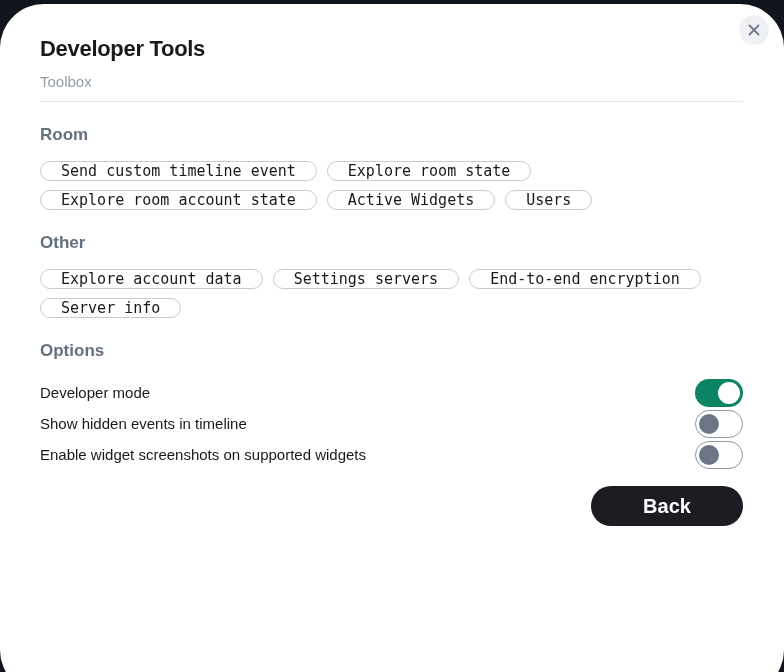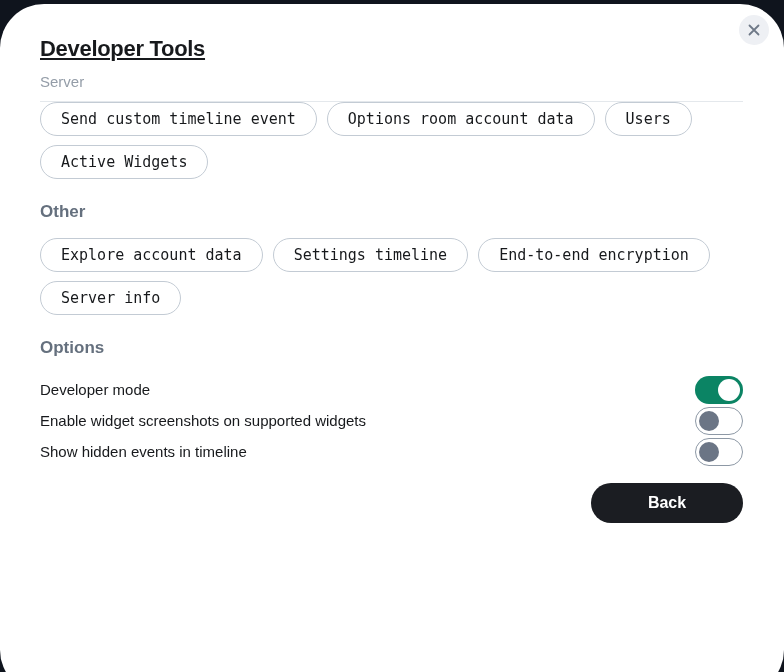--- a/index.html
+++ b/index.html
@@ -39,21 +39,20 @@
     border:none;
     display:flex; align-items:center; justify-content:center;
     cursor:pointer;
   }
   .title{
     font-size:22px;
     font-weight:700;
     letter-spacing:-0.3px;
     color:var(--text-primary);
     line-height:26px;
-    text-decoration:underline;
   }
   .subtitle{
     margin-top:11px;
     font-size:15px;
     line-height:18px;
     color:var(--text-tertiary);
     padding-bottom:10px;
     border-bottom:1px solid var(--divider);
   }
   .section-heading{
@@ -63,21 +62,21 @@
     font-weight:700;
     color:var(--text-secondary);
     line-height:21px;
   }
   .btn-row{
     display:flex;
     flex-wrap:wrap;
     gap:9px 10px;
   }
   .pill-btn{
-    height:34px;
+    height:20px;
     padding:0 20px;
     background:#ffffff;
     border:1px solid var(--pill-border);
     border-radius:19px;
     font-family:"DejaVu Sans Mono", monospace;
     font-size:15px;
     font-weight:500;
     color:var(--text-primary);
     display:inline-flex;
     align-items:center;
@@ -130,84 +129,86 @@
     justify-content:flex-end;
   }
   .back-btn{
     width:152px;
     height:40px;
     border:none;
     border-radius:20px;
     background:var(--back-button-bg);
     color:#ffffff;
     font-family:"Liberation Sans", sans-serif;
-    font-size:16px;
+    font-size:20px;
     font-weight:700;
     cursor:pointer;
   }
 </style>
 </head>
 <body>
 
 <div class="dialog">
 
   <button class="close-btn">
     <span style="display:flex">
       <svg width="12" height="12" viewBox="0 0 12 12">
         <path d="M1.5 1.5 L10.5 10.5 M10.5 1.5 L1.5 10.5" stroke="#6f7988" stroke-width="1.8" stroke-linecap="round" fill="none"></path>
       </svg>
     </span>
   </button>
 
   <h1 class="title">Developer Tools</h1>
 
-  <div class="subtitle">Server</div>
+  <div class="subtitle">Toolbox</div>
 
   <div>
   <section>
+    <h2 class="section-heading">Room</h2>
     <div class="btn-row">
           <button class="pill-btn">Send custom timeline event</button>
-          <button class="pill-btn">Options room account data</button>
+          <button class="pill-btn">Explore room state</button>
+          <button class="pill-btn">Explore room account state</button>
+          <button class="pill-btn">Active Widgets</button>
           <button class="pill-btn">Users</button>
-          <button class="pill-btn">Active Widgets</button>
         </div>
   </section>
 
   <section>
     <h2 class="section-heading">Other</h2>
     <div class="btn-row">
           <button class="pill-btn">Explore account data</button>
-          <button class="pill-btn">Settings timeline</button>
+          <button class="pill-btn">Settings servers</button>
           <button class="pill-btn">End-to-end encryption</button>
           <button class="pill-btn">Server info</button>
         </div>
   </section>
 </div>
 
   <h2 class="section-heading">Options</h2>
   <div class="options-list">
   <div class="option-row">
     <span class="option-label">Developer mode</span>
     <div class="toggle on" role="switch" aria-checked="true">
       <div class="knob"></div>
     </div>
   </div>
 
   <div class="option-row">
+    <span class="option-label">Show hidden events in timeline</span>
+    <div class="toggle off" role="switch" aria-checked="false">
+      <div class="knob"></div>
+    </div>
+  </div>
+
+  <div class="option-row">
     <span class="option-label">Enable widget screenshots on supported widgets</span>
     <div class="toggle off" role="switch" aria-checked="false">
       <div class="knob"></div>
     </div>
   </div>
-
-  <div class="option-row">
-    <span class="option-label">Show hidden events in timeline</span>
-    <div class="toggle off" role="switch" aria-checked="false">
-      <div class="knob"></div>
-    </div>
-  </div>
 </div>
 
   <div class="footer">
     <button class="back-btn">Back</button>
   </div>
 
 </div>
 
 </body></html>

